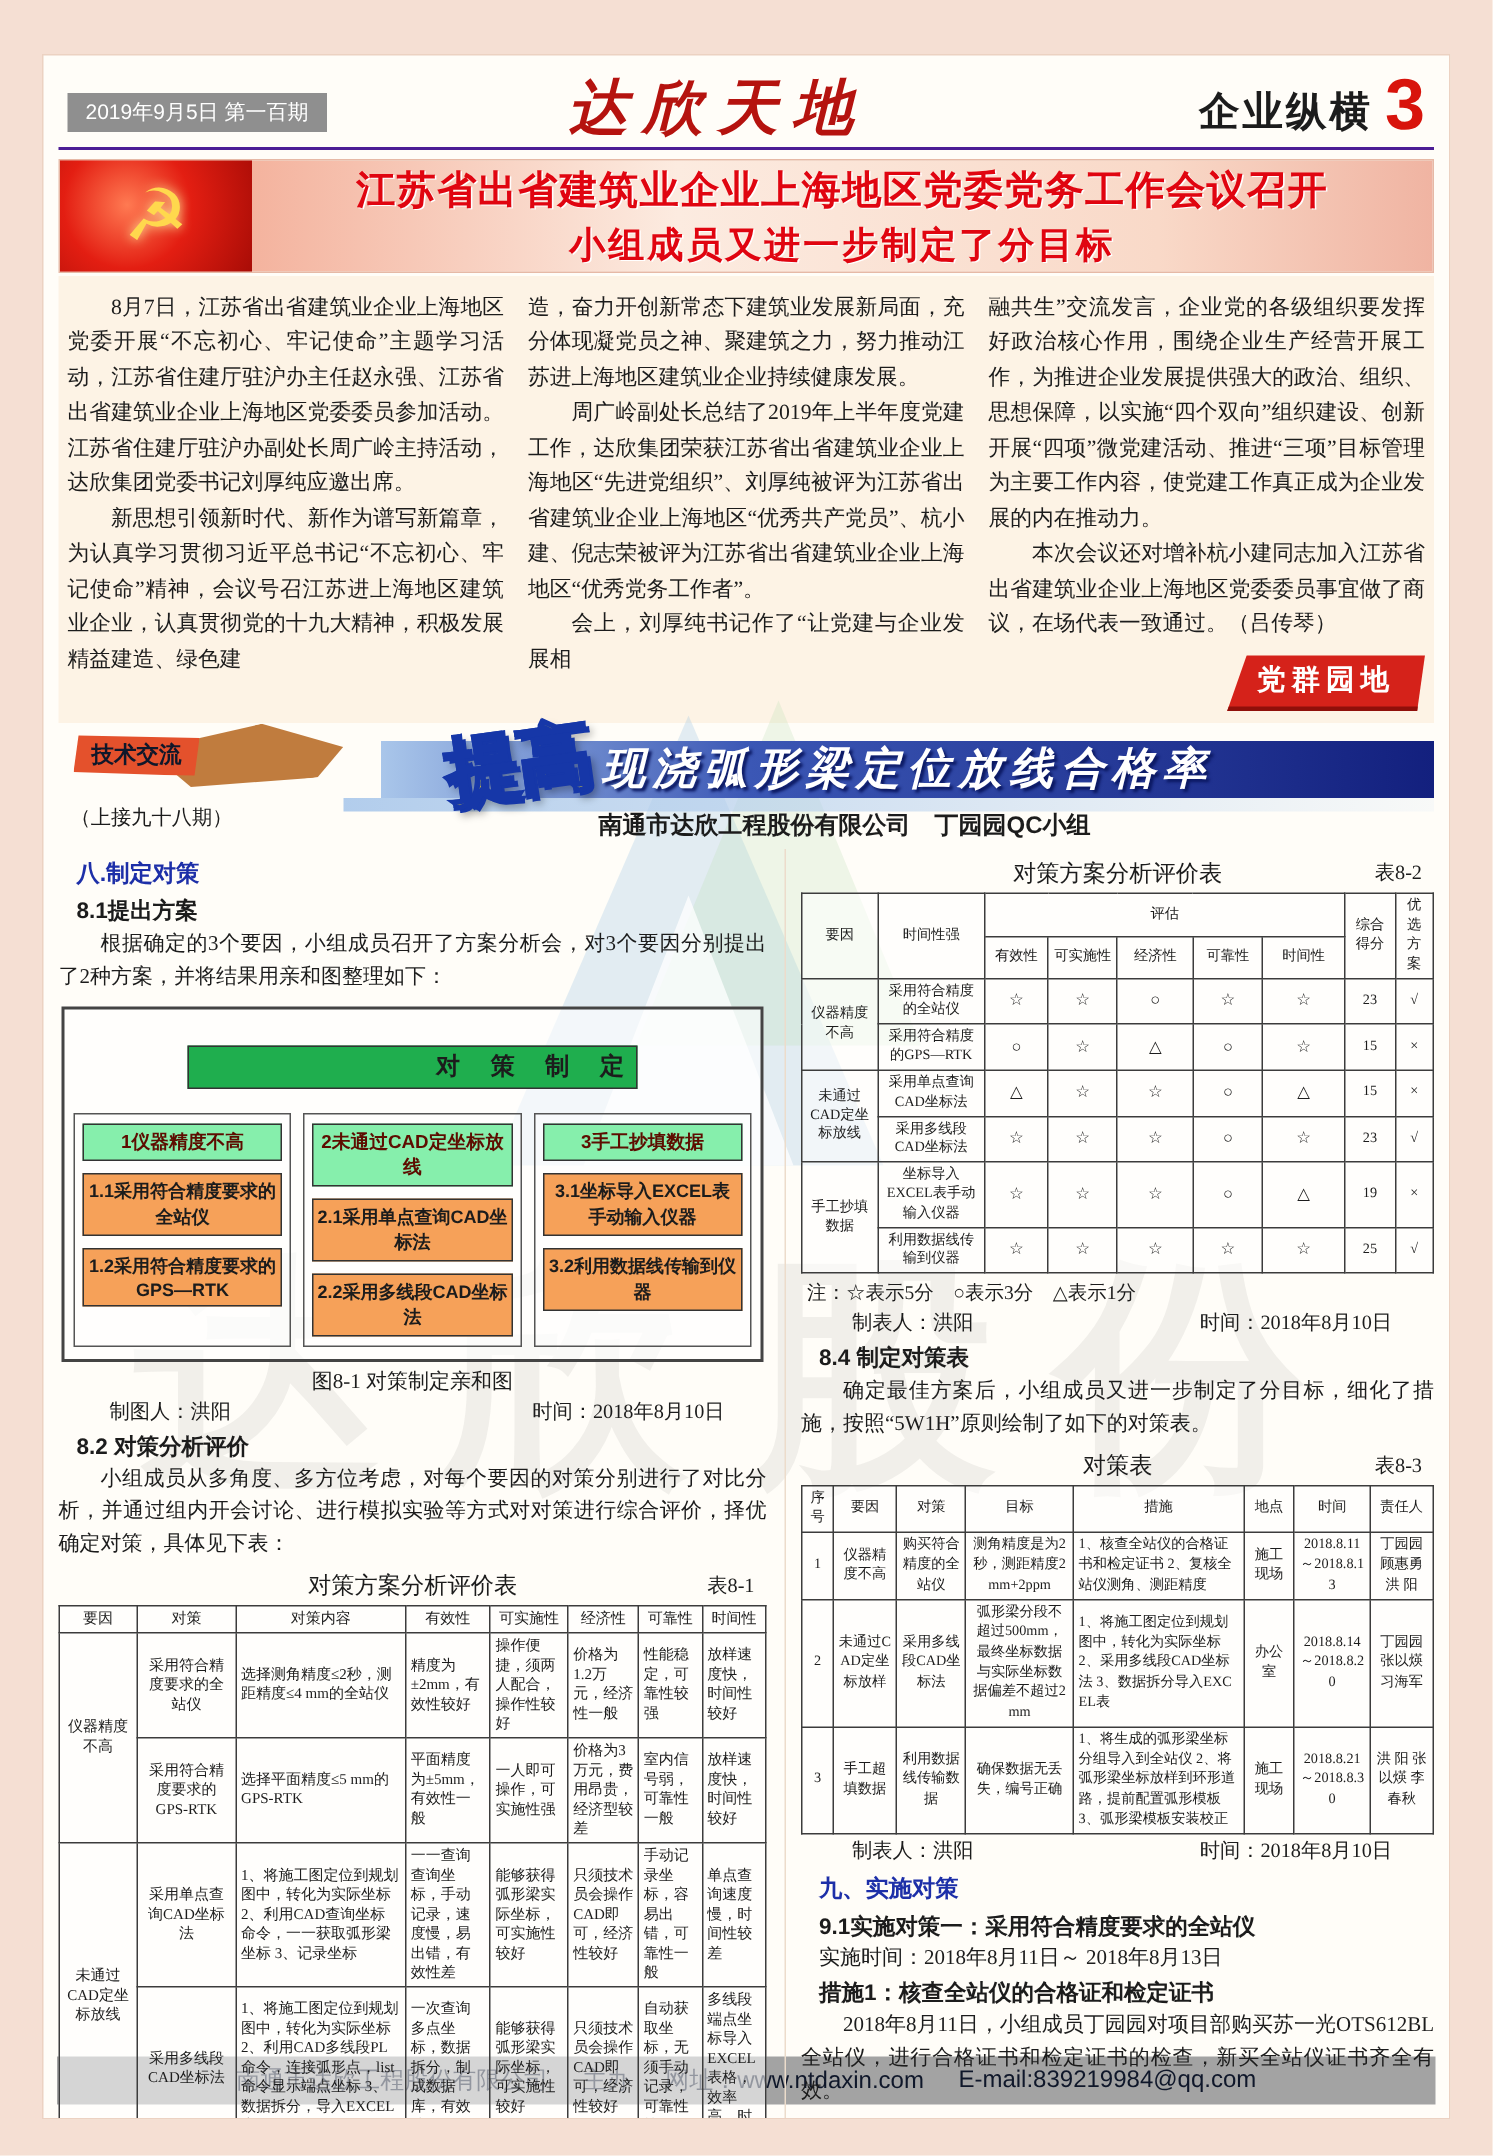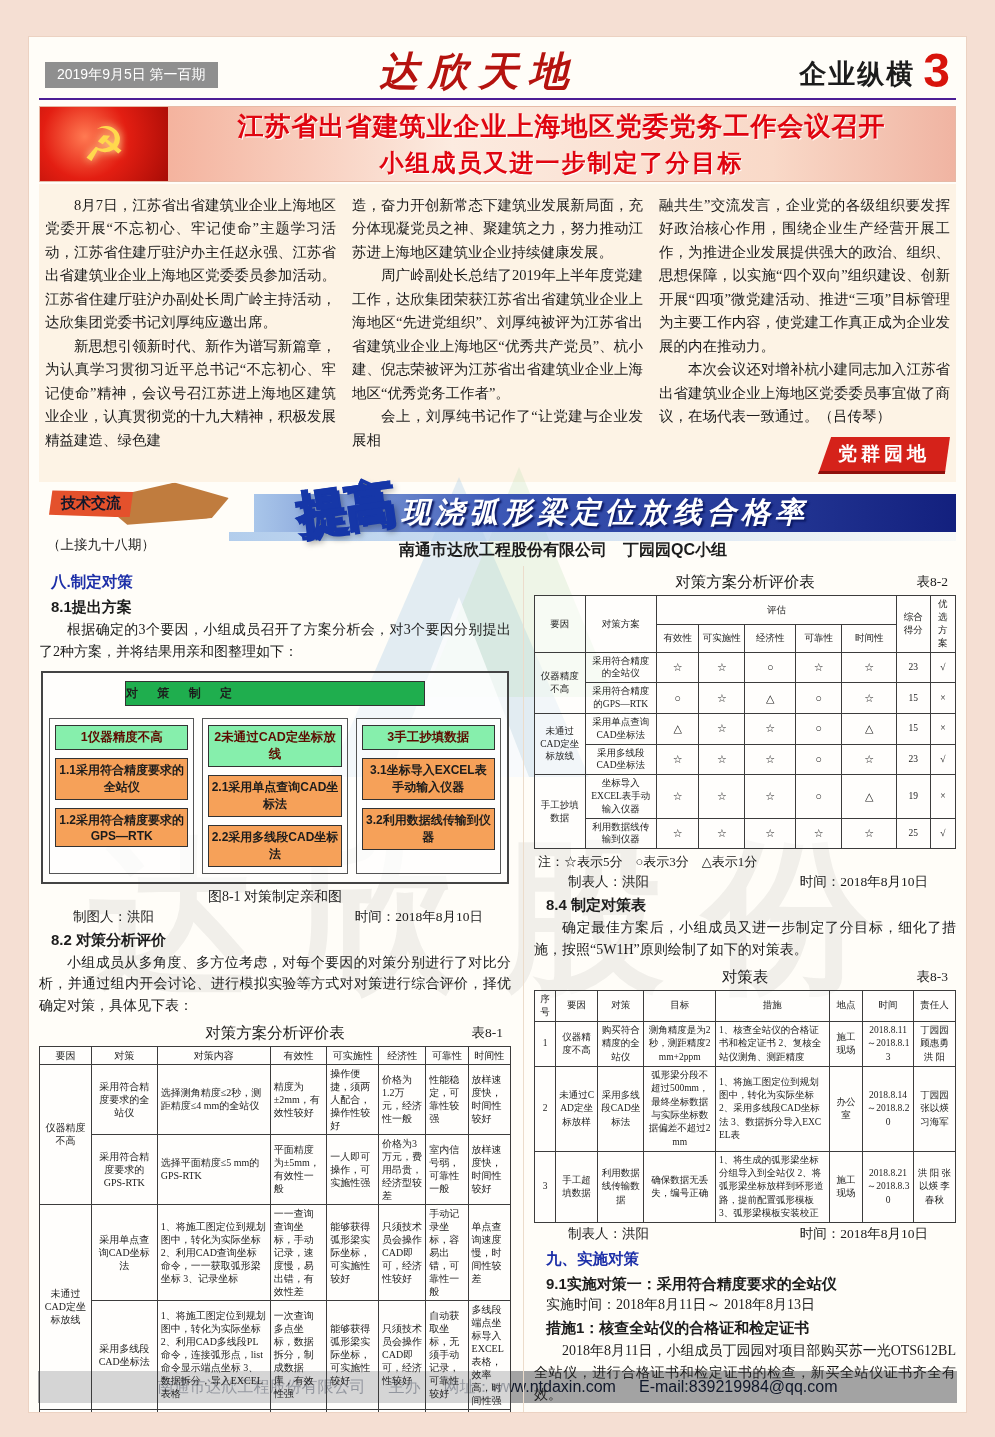--- a/index.html
+++ b/index.html
@@ -90,21 +90,21 @@
   .org-line { position: absolute; left: 360px; top: 52px; font-family: "Liberation Sans", sans-serif; font-weight: bold; font-size: 16px; }
   
   .cols { display: flex; gap: 12px; margin-top: 4px; position: relative; z-index: 1; }
   .colL { width: 472px; flex: 0 0 auto; }
   .colR { flex: 1; border-left: 1px solid #ecdccb; padding-left: 10px; }
   .h-blue { color: #1d2fa8; font-weight: bold; font-family: "Liberation Sans", sans-serif; font-size: 15.5px; margin: 6px 0 2px 12px; }
   .h-bold { font-weight: bold; font-family: "Liberation Sans", sans-serif; font-size: 15px; margin: 5px 0 2px 12px; }
   .para { font-size: 14px; line-height: 1.55; text-align: justify; text-indent: 2em; margin: 2px 0; }
   
   .diagram { border: 2px solid #444; margin: 8px 2px 4px 2px; padding: 8px 6px 8px 6px; position: relative; background: rgba(255,255,255,0.6); }
-  .diag-root { width: 300px; margin: 0 auto; background: #1fae4e; border: 1px solid #333; text-align: left; font-weight: bold; font-size: 12px; letter-spacing: 8px; padding: 3px 0; font-family: "Liberation Sans", sans-serif; }
+  .diag-root { width: 300px; margin: 16px auto; background: #1fae4e; border: 1px solid #333; text-align: right; font-weight: bold; font-size: 16px; letter-spacing: 8px; padding: 3px 0; font-family: "Liberation Sans", sans-serif; }
   .diag-cols { display: flex; gap: 8px; margin-top: 12px; }
   .diag-col { flex: 1; border: 1px solid #555; padding: 6px 5px; display: flex; flex-direction: column; gap: 8px; align-items: center; background: rgba(255,255,255,0.4); }
   .dbox { width: 100%; border: 1px solid #333; text-align: center; font-family: "Liberation Sans", sans-serif; font-weight: bold; padding: 3px 2px; }
   .dbox.red { background: #86efac; font-size: 12.5px; color: #5d0d00; }
   .dbox.orange { background: #f6a159; font-size: 12px; }
   .fig-cap { text-align: center; font-size: 14px; margin: 4px 0 2px 0; }
   .maker-line { display: flex; justify-content: space-between; padding: 0 28px 0 34px; font-size: 13.5px; margin: 2px 0; }
   
   .tbl-cap { position: relative; text-align: center; font-size: 15.5px; margin: 6px 0 2px 0; }
   .tbl-tag { position: absolute; right: 8px; top: 1px; font-size: 13.5px; }
@@ -315,21 +315,21 @@
             <col style="width:11%">
             <col style="width:12%">
             <col style="width:11%">
             <col style="width:13%">
             <col style="width:8%">
             <col style="width:6%">
           </colgroup>
         <tbody>
             <tr>
           <th rowspan="2">要因</th>
-          <th rowspan="2">对策方案</th>
+          <th rowspan="2">时间性强</th>
           <th colspan="5">评估</th>
           <th rowspan="2">综合得分</th>
           <th rowspan="2">优选方案</th>
         </tr>
         <tr>
           <th>有效性</th>
           <th>可实施性</th>
           <th>经济性</th>
           <th>可靠性</th>
           <th>时间性</th>

